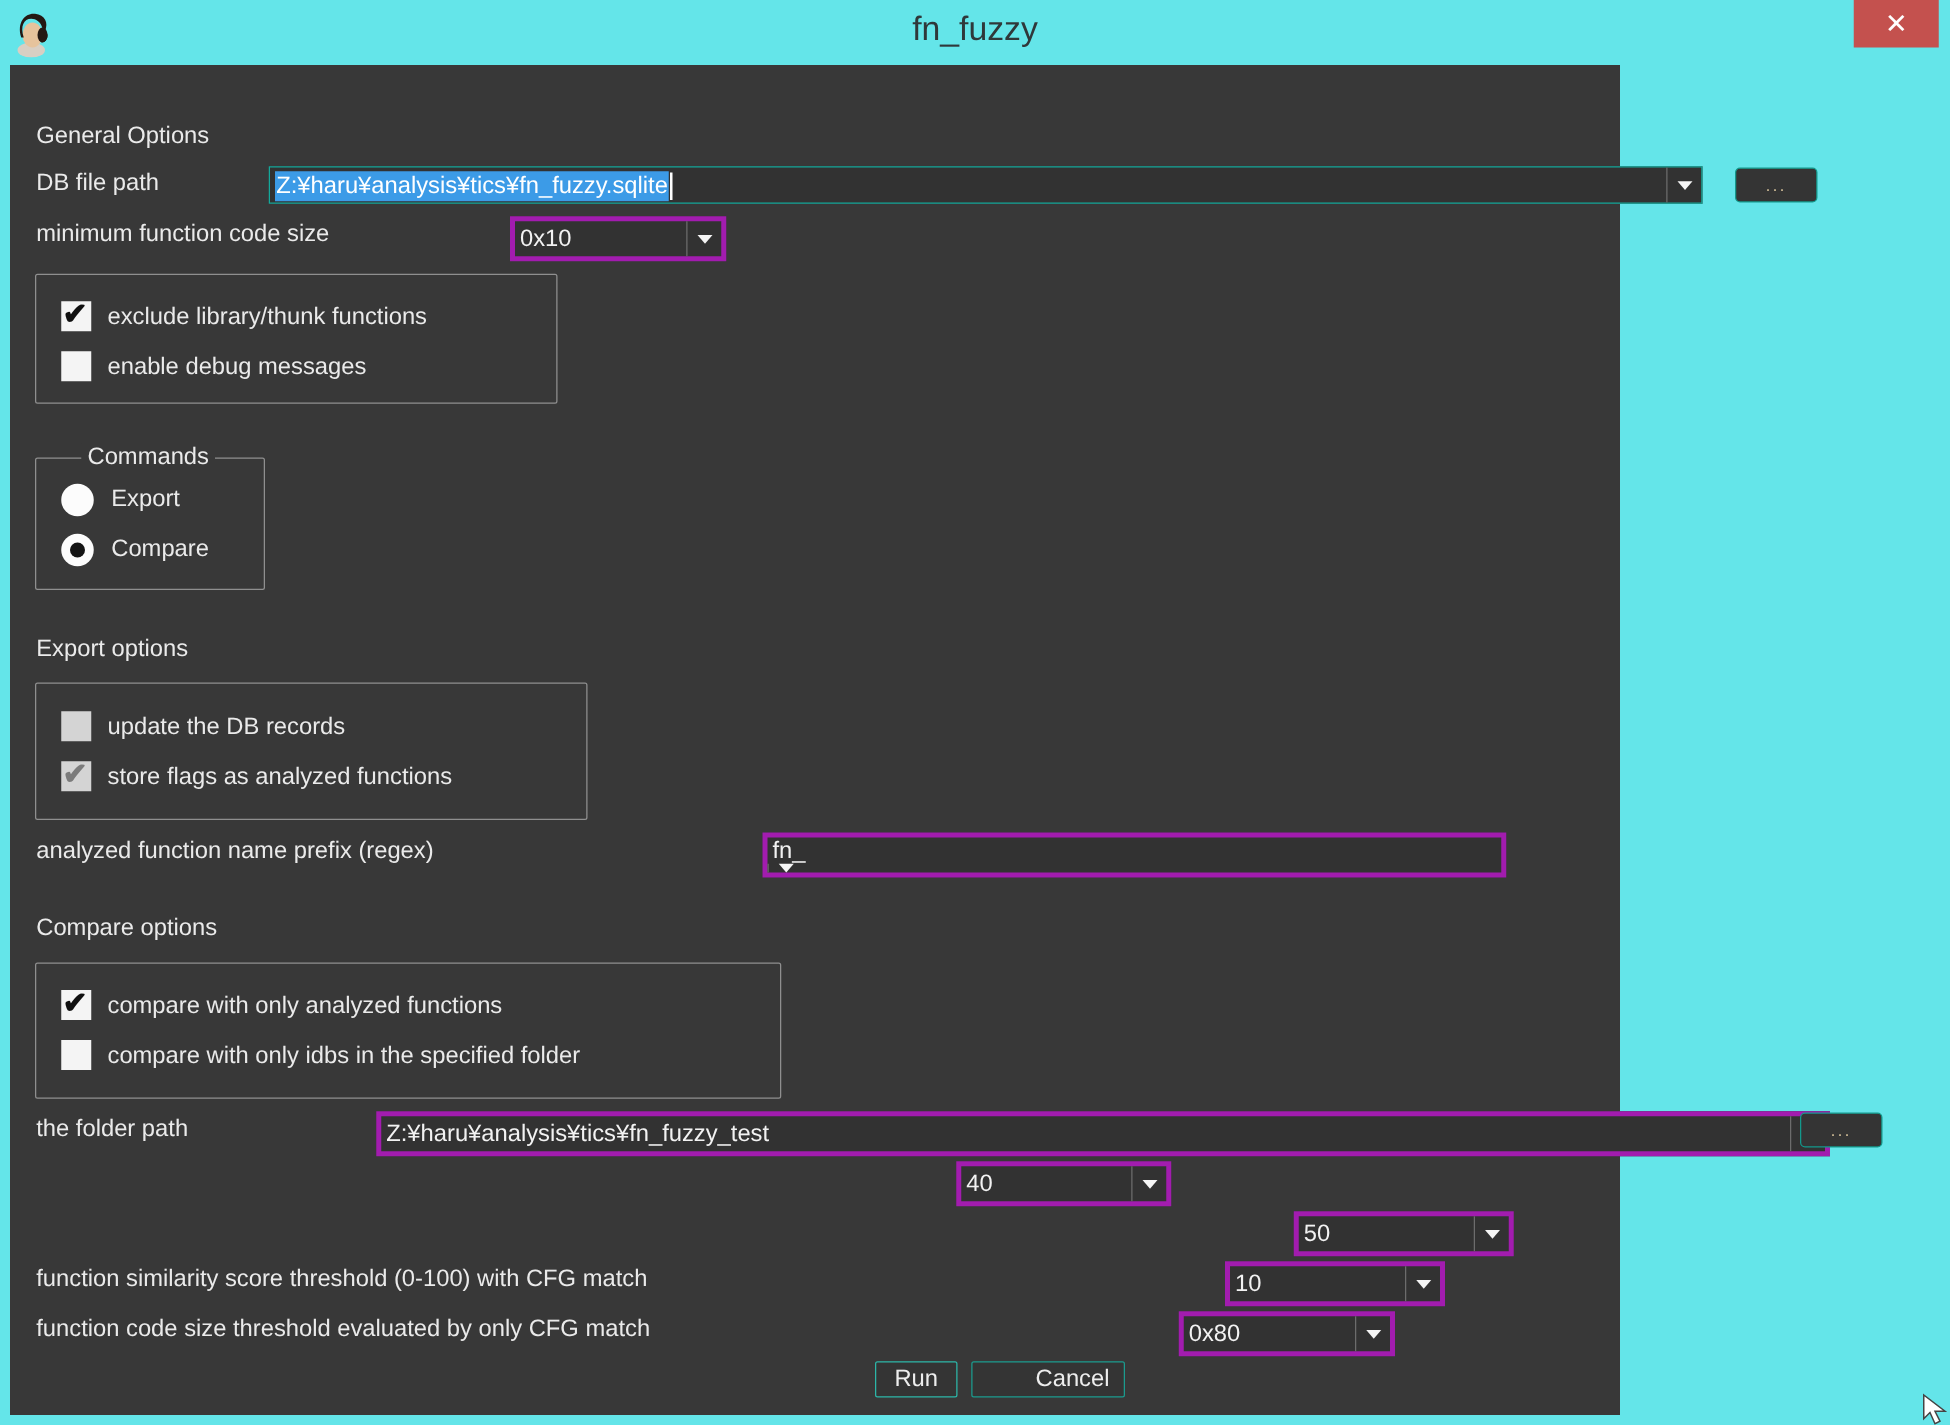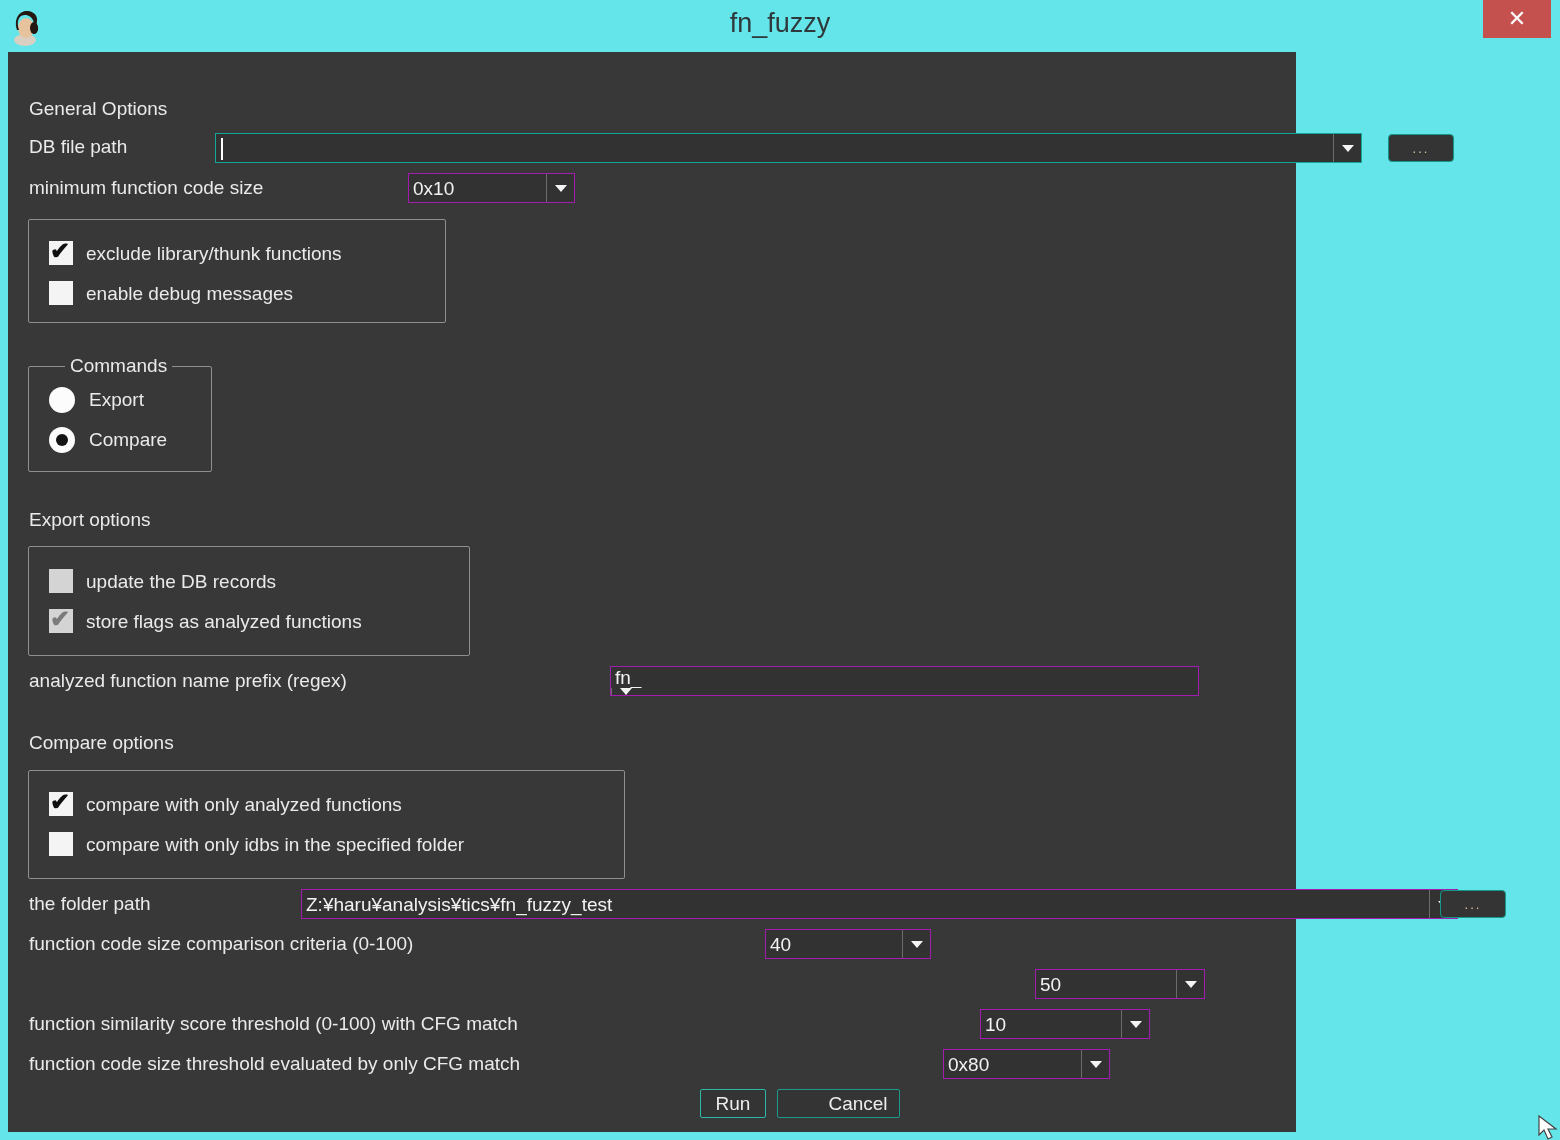--- a/index.html
+++ b/index.html
@@ -14,21 +14,21 @@
   .lbl{position:absolute;color:#eaeaea;font-size:19px;white-space:nowrap;}
   .group{position:absolute;border:1px solid #8f8f8f;border-radius:2px;}
   .legend{position:absolute;top:-12px;background:#383838;padding:0 5px;color:#eaeaea;font-size:19px;white-space:nowrap;text-align:right;}
   .cb{position:absolute;width:24px;height:24px;background:#f4f4f4;}
   .cb .mark{display:none;}
   .cb.checked .mark{display:block;position:absolute;top:-4px;left:1px;color:#101010;font-size:24px;font-weight:bold;}
   .cb.disabled{background:#d4d4d4;}
   .cb.disabled .mark{color:#7b7b7b;}
   .radio{position:absolute;width:26px;height:26px;border-radius:50%;background:#fcfcfc;}
   .radio.selected::after{content:"";position:absolute;left:7px;top:7px;width:12px;height:12px;border-radius:50%;background:#141414;}
-  .combo{position:absolute;background:#323232;border:1px solid #a21caf;display:flex;align-items:stretch;
+  .combo{position:absolute;background:#323232;border:4px solid #a21caf;display:flex;align-items:stretch;
          color:#f2f2f2;font-size:19px;}
   .combo.focus{border:1px solid #14a89a;}
   .combo .val{flex:1;padding:1px 4px 0 4px;white-space:nowrap;overflow:hidden;display:flex;align-items:center;}
   .combo .arrow-btn{width:27px;border-left:1px solid #6c6c6c;display:flex;align-items:center;justify-content:center;}
   .combo .arrow-btn::after{content:"";width:0;height:0;border-left:6px solid transparent;
          border-right:6px solid transparent;border-top:7px solid #f5f5f5;}
   .sel{background:#3c9be7;color:#fff;padding:1px 1px;}
   .caret{display:inline-block;width:2px;height:22px;background:#fff;margin-left:1px;vertical-align:middle;}
   .browse-btn{position:absolute;background:#343434;border:1px solid #13988b;border-radius:4px;
          color:#d9c49c;font-size:13px;letter-spacing:2px;display:flex;align-items:center;justify-content:center;cursor:default;}
@@ -56,20 +56,21 @@
     </div>
   </div>
 
   <div class="body">
 
     <div class="lbl" style="left:21px;top:46px;">General Options</div>
 
     <div class="lbl" style="left:21px;top:84px;">DB file path</div>
     <div class="combo focus" style="left:207px;top:81px;width:1145px;height:28px;">
       <span class="val">
+          <span class="sel">Z:¥haru¥analysis¥tics¥fn_fuzzy.sqlite</span>
           <span class="caret"></span>
         </span>
       <span class="arrow-btn"></span>
     </div>
     <div class="browse-btn" style="left:1380px;top:82px;width:64px;height:26px;">...</div>
 
     <div class="lbl" style="left:21px;top:125px;">minimum function code size</div>
     <div class="combo" style="left:400px;top:121px;width:165px;height:28px;">
       <span class="val">0x10</span>
       <span class="arrow-btn"></span>
@@ -118,21 +119,20 @@
       <span class="lbl" style="left:57px;top:63px;">compare with only idbs in the specified folder</span>
     </div>
 
     <div class="lbl" style="left:21px;top:841px;">the folder path</div>
     <div class="combo" style="left:257px;top:837px;width:1155px;height:28px;margin-left:36px;">
       <span class="val">Z:¥haru¥analysis¥tics¥fn_fuzzy_test</span>
       <span class="arrow-btn"></span>
     </div>
     <div class="browse-btn" style="left:1432px;top:838px;width:64px;height:26px;">...</div>
 
-    <div class="lbl" style="left:21px;top:881px;">function code size comparison criteria (0-100)</div>
     <div class="combo" style="left:757px;top:877px;width:164px;height:28px;gap:22px;">
       <span class="val">40</span>
       <span class="arrow-btn"></span>
     </div>
 
     <div class="combo" style="left:1027px;top:917px;width:168px;height:28px;">
       <span class="val">50</span>
       <span class="arrow-btn"></span>
     </div>
 

